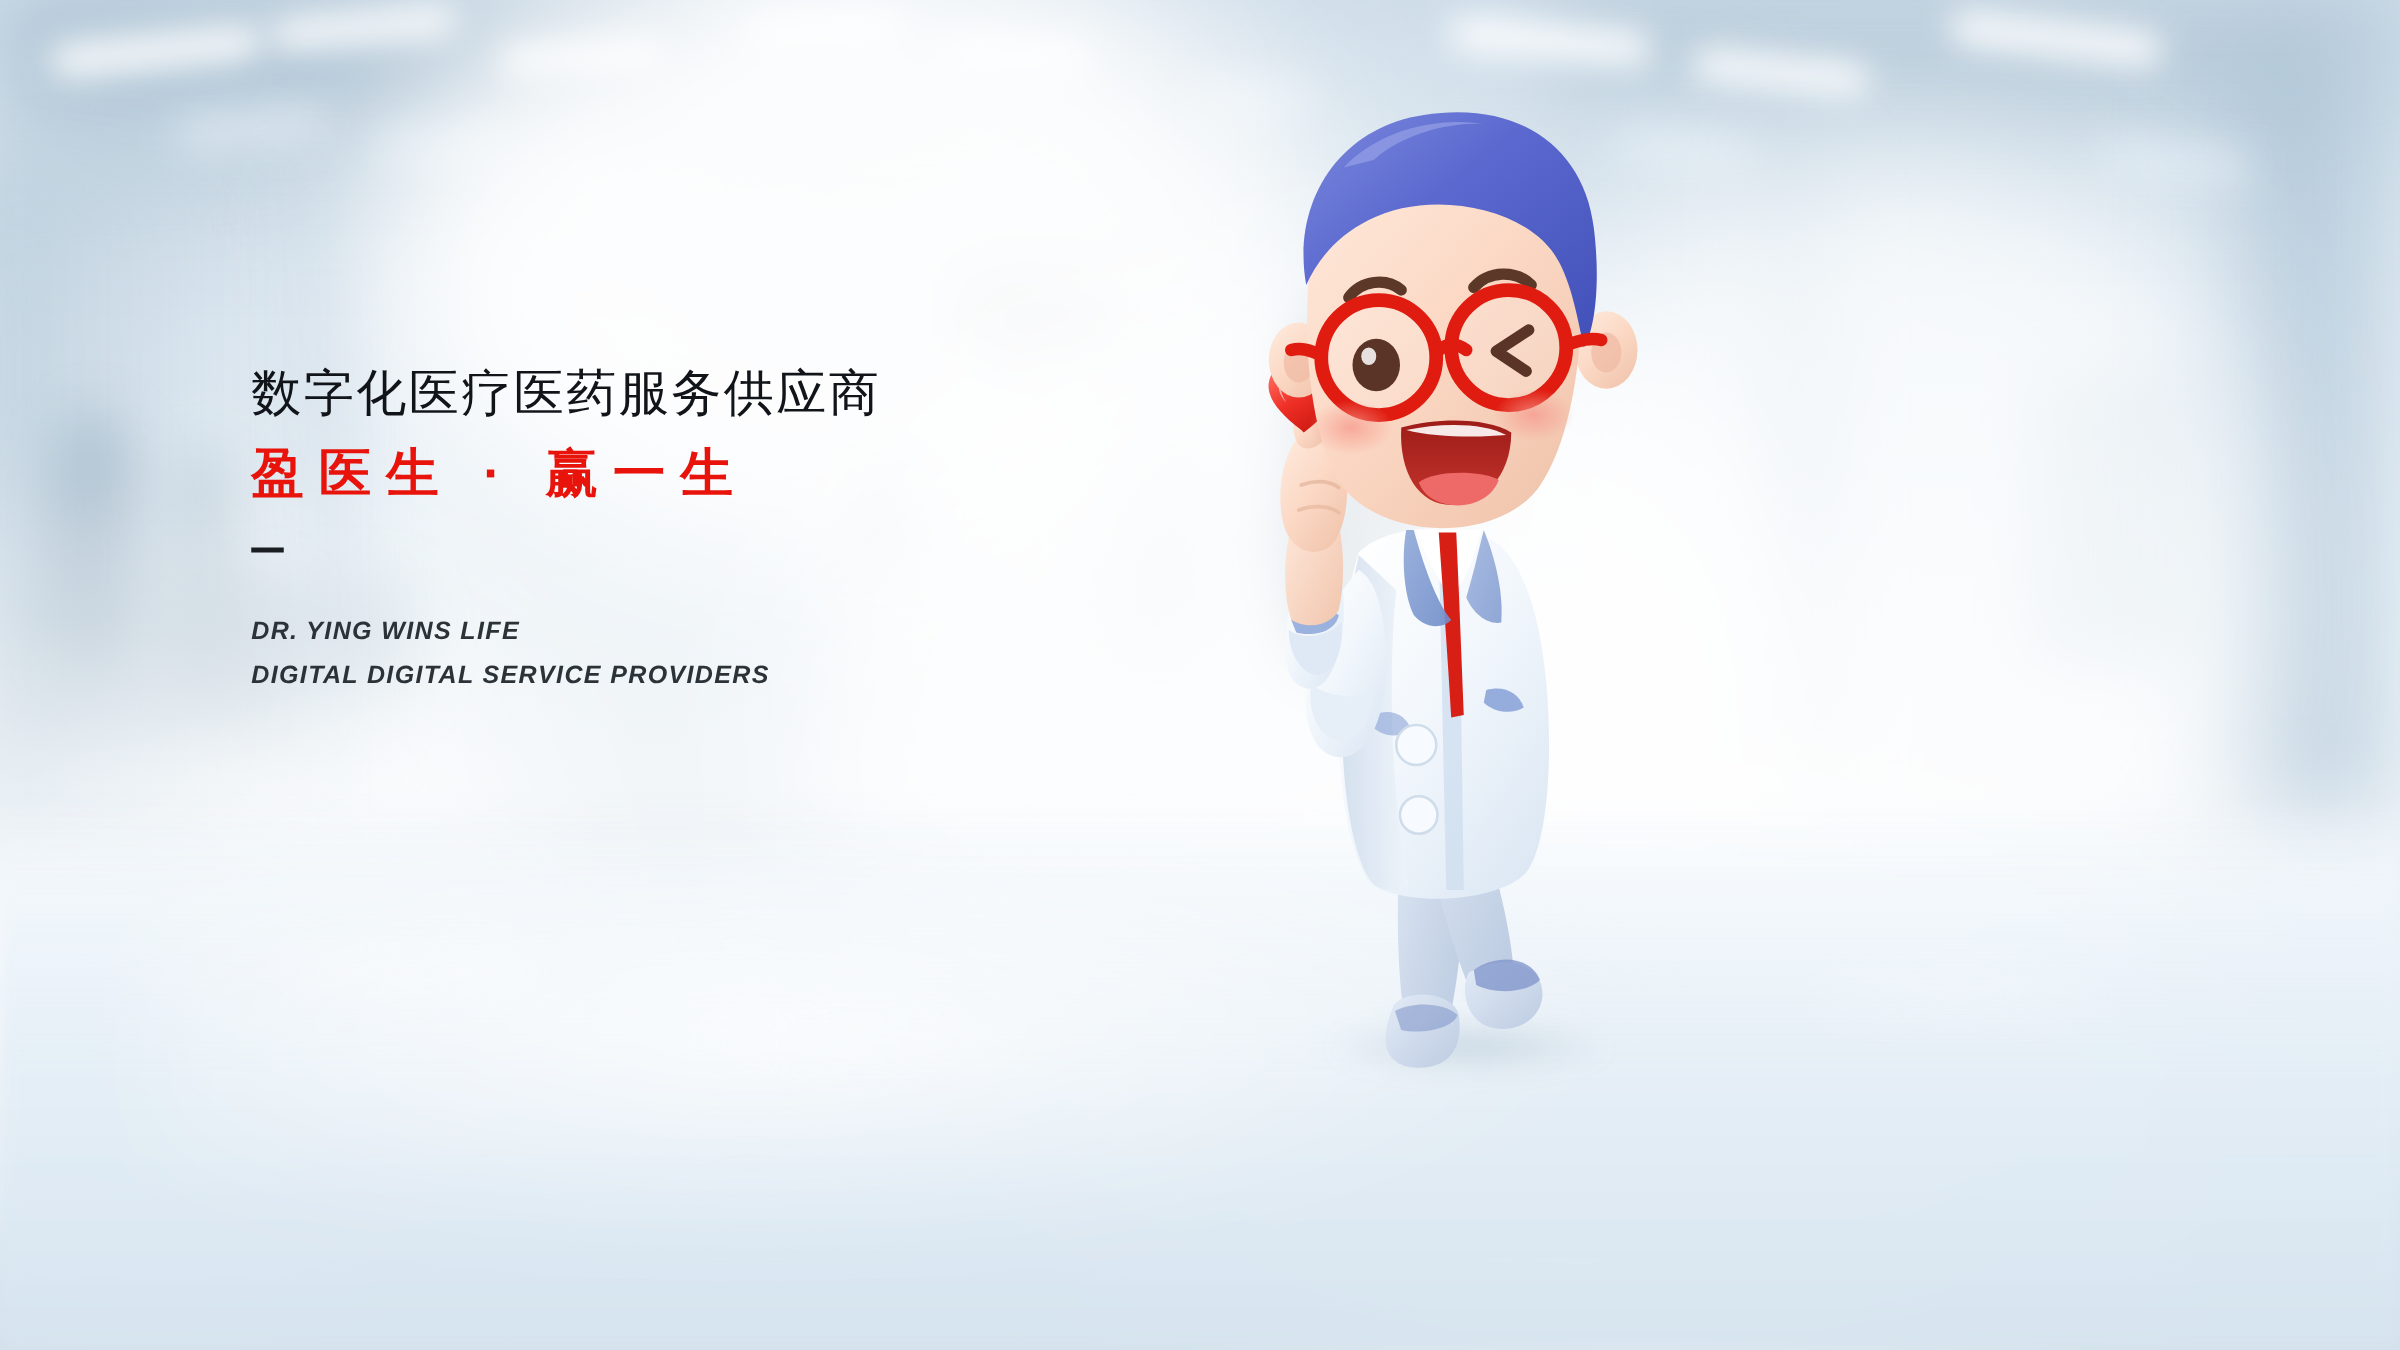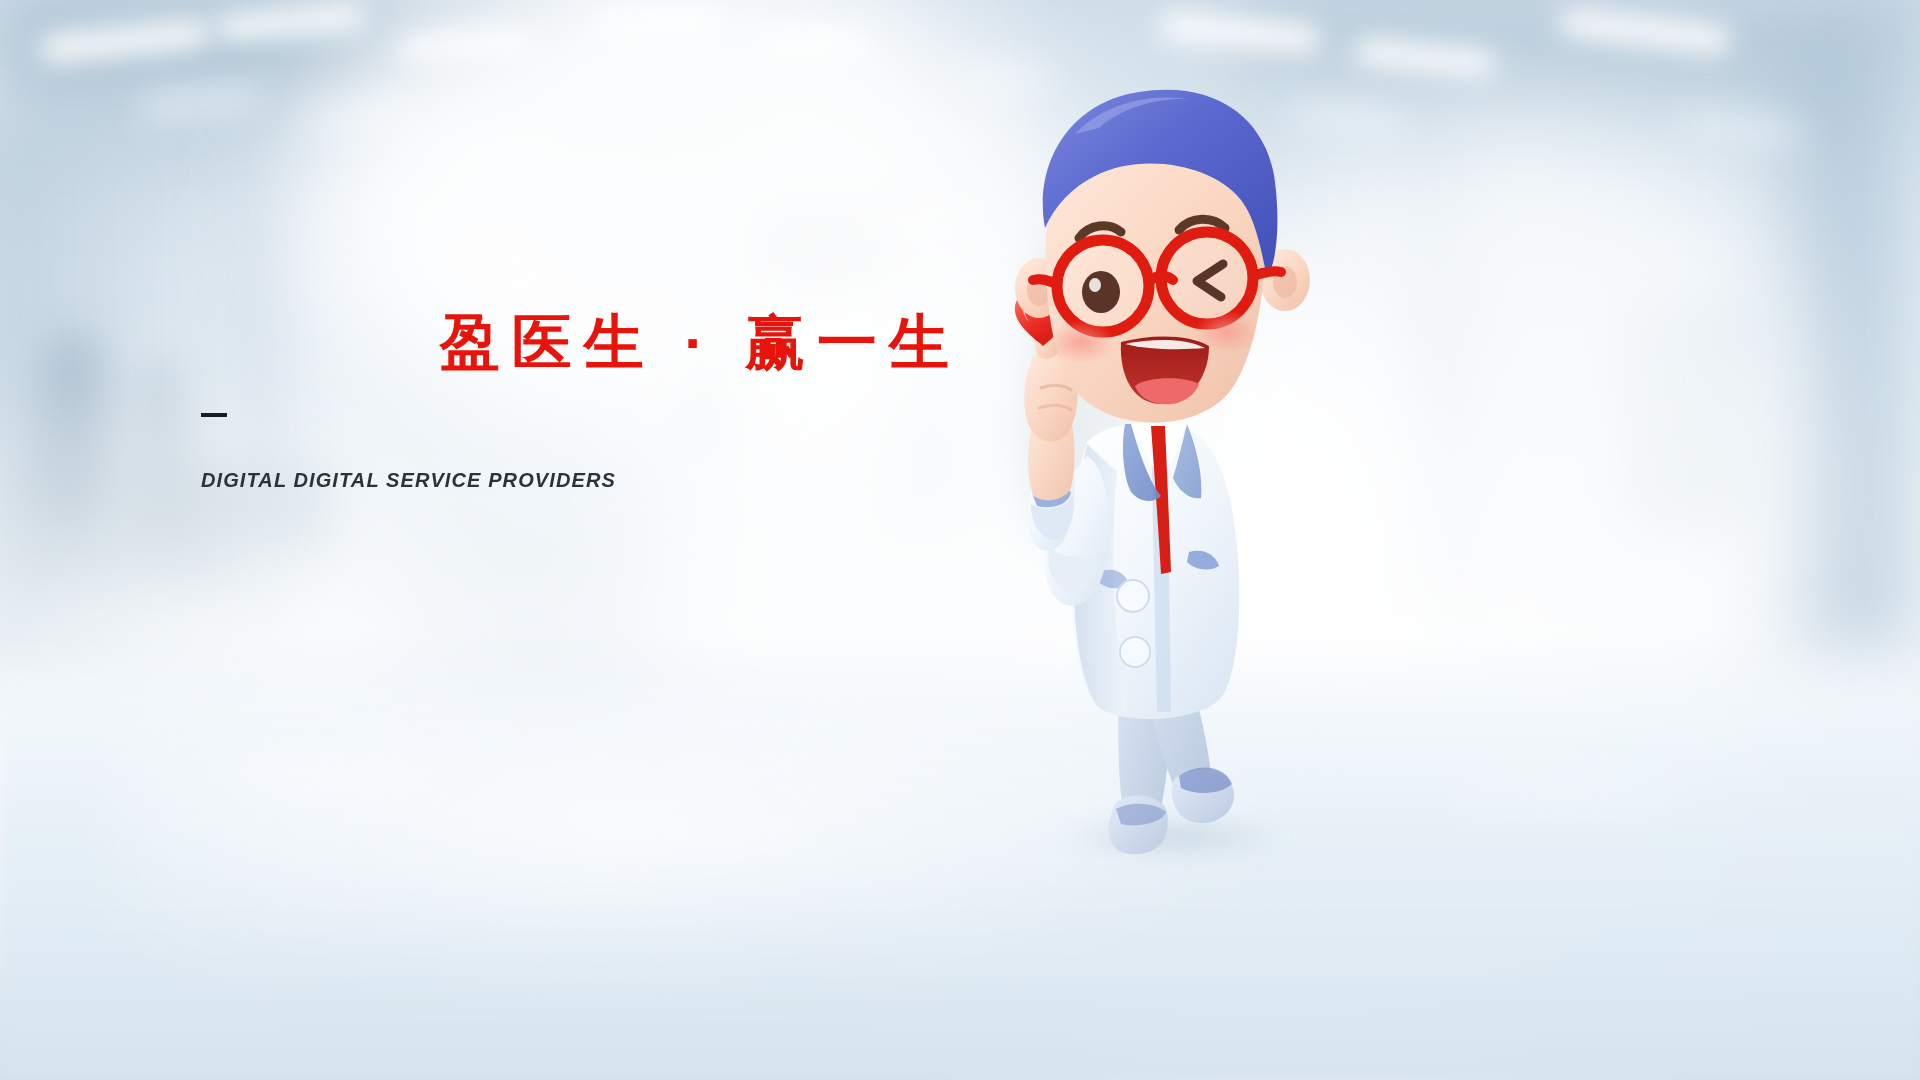--- a/index.html
+++ b/index.html
@@ -90,22 +90,22 @@
 
   
   .copy { position:absolute; left:201px; top:292px; width:760px; }
 
   .headline {
     font-size:40px; font-weight:500; letter-spacing:2px;
     color:#111418; line-height:1.15; white-space:nowrap;
   }
   .title {
     margin-top:16px;
-    font-size:60px; font-weight:800; letter-spacing:12px;
-    color:#e8140c; line-height:1.18; white-space:nowrap;text-align:right;
+    font-size:42px; font-weight:800; letter-spacing:12px;
+    color:#e8140c; line-height:1.18; white-space:nowrap;
   }
   .divider {
     margin-top:34px; width:26px; height:4px; background:#1a1d21;
   }
   .sub { margin-top:46px; }
   .sub-line {
     font-style:italic; font-weight:700; font-size:20px;
     letter-spacing:1.1px; color:#2b3238; line-height:1.75;
     white-space:nowrap;
   }
@@ -350,23 +350,25 @@
         <path d="M146 290 C176 282 214 282 234 294 C234 330 210 352 186 352
                  C160 352 144 326 146 290 Z" fill="url(#gMouth)"></path>
         <path d="M160 334 C172 324 210 324 224 332 C218 348 200 354 186 352
                  C172 350 164 344 160 334 Z" fill="#ee6a68"></path>
         <path d="M150 292 C178 286 212 286 230 296 C208 298 172 298 150 292 Z" fill="#ffffff" opacity=".9"></path>
       </g>
     </svg>
   </div>
 
   <div class="copy">
+    <div class="headline">数字化医疗医药服务供应商</div>
 
     <div class="title">盈医生 · 赢一生</div>
 
     <div class="divider"></div>
 
     <div class="sub">
+      <div class="sub-line">DR. YING WINS LIFE</div>
       <div class="sub-line">DIGITAL DIGITAL SERVICE PROVIDERS</div>
     </div>
   </div>
 
 </div>
 
 </body></html>

